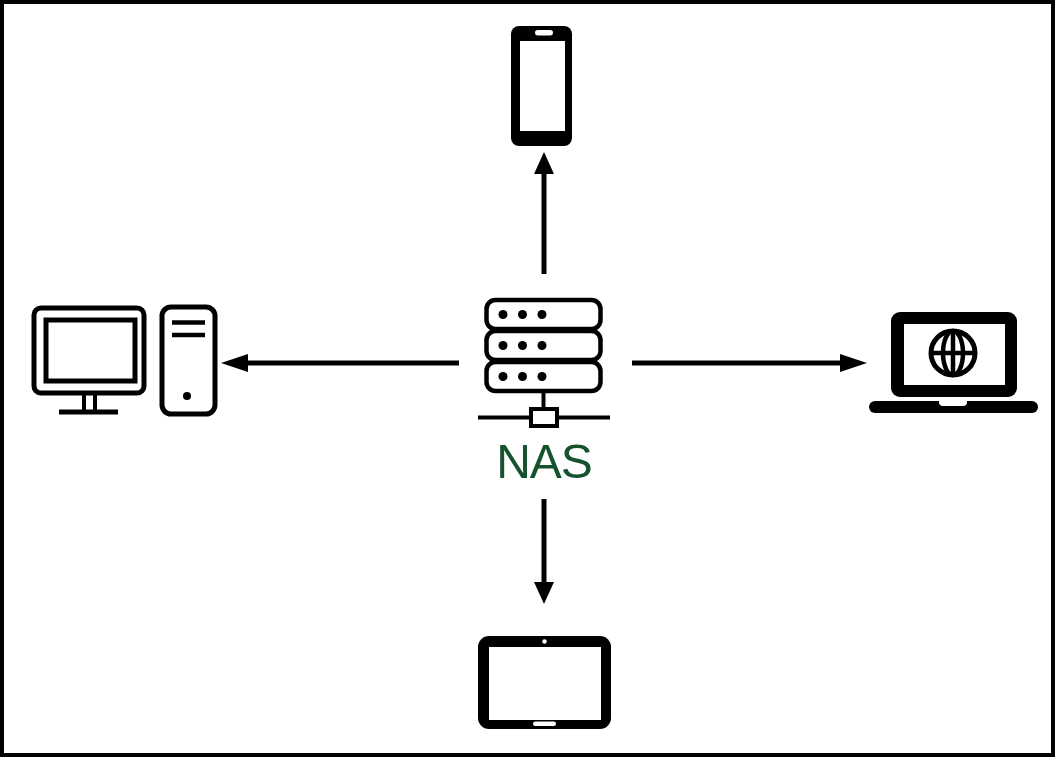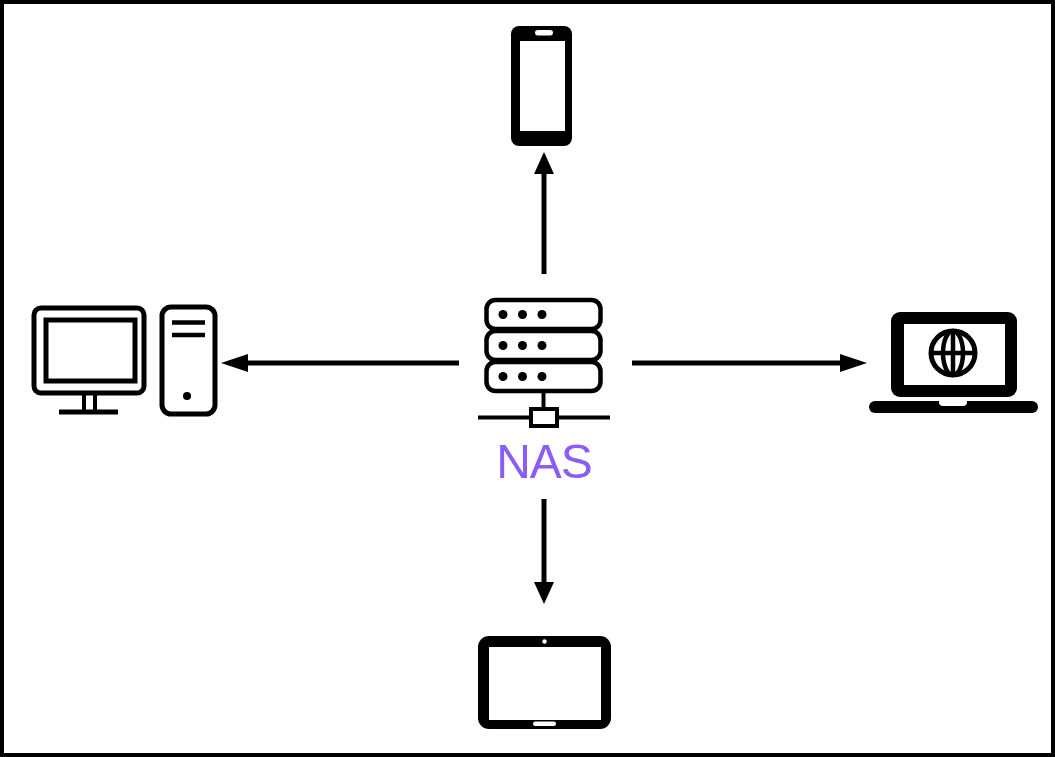--- a/index.html
+++ b/index.html
@@ -27,21 +27,21 @@
   }
   .nas-label {
     position: absolute;
     left: 440px;
     top: 433px;
     width: 200px;
     text-align: center;
     font-size: 48px;
     font-weight: 400;
     letter-spacing: -1px;
-    color: #8b5cf6;
+    color: #14532d;
     line-height: 1.05;
     user-select: none;
   }
 </style>
 </head>
 <body>
 
 <div class="frame">
 
   <svg class="diagram-svg" viewBox="0 0 1055 757" xmlns="http://www.w3.org/2000/svg">

